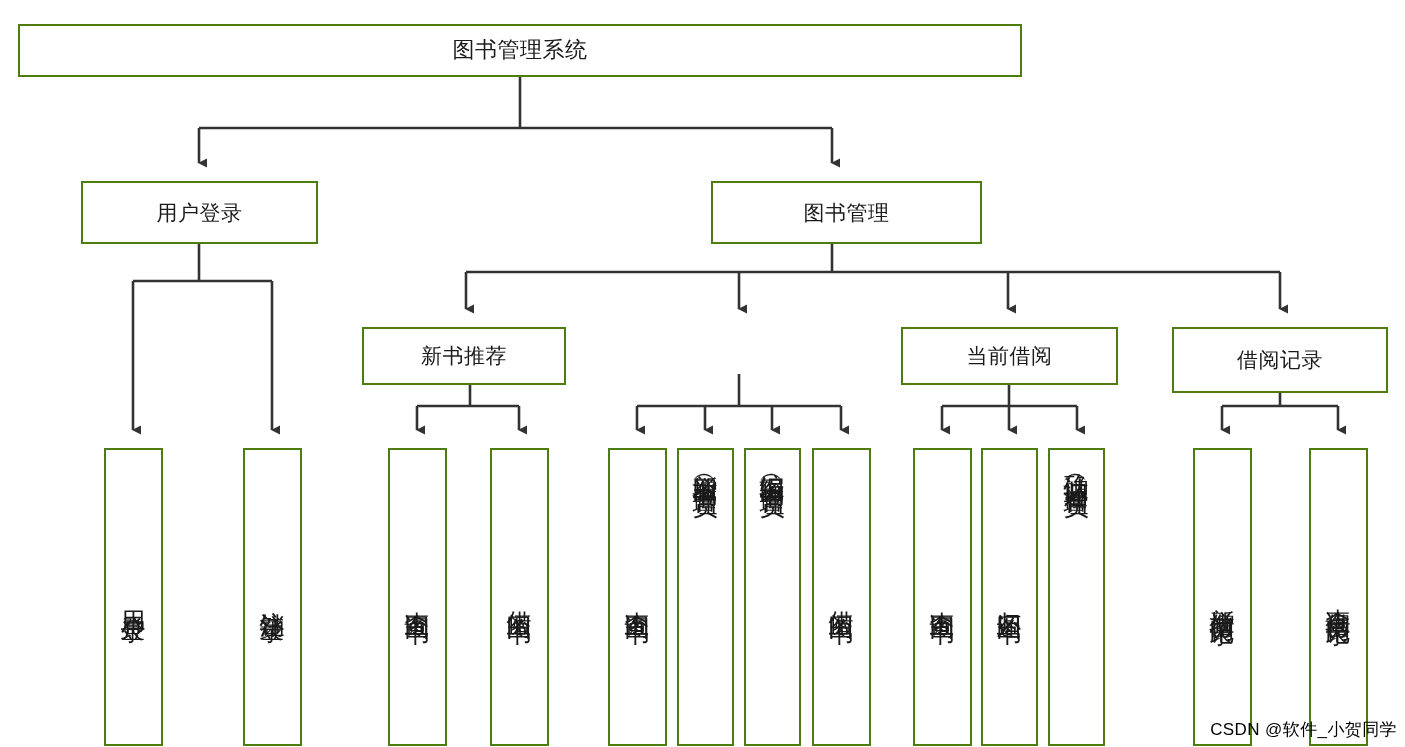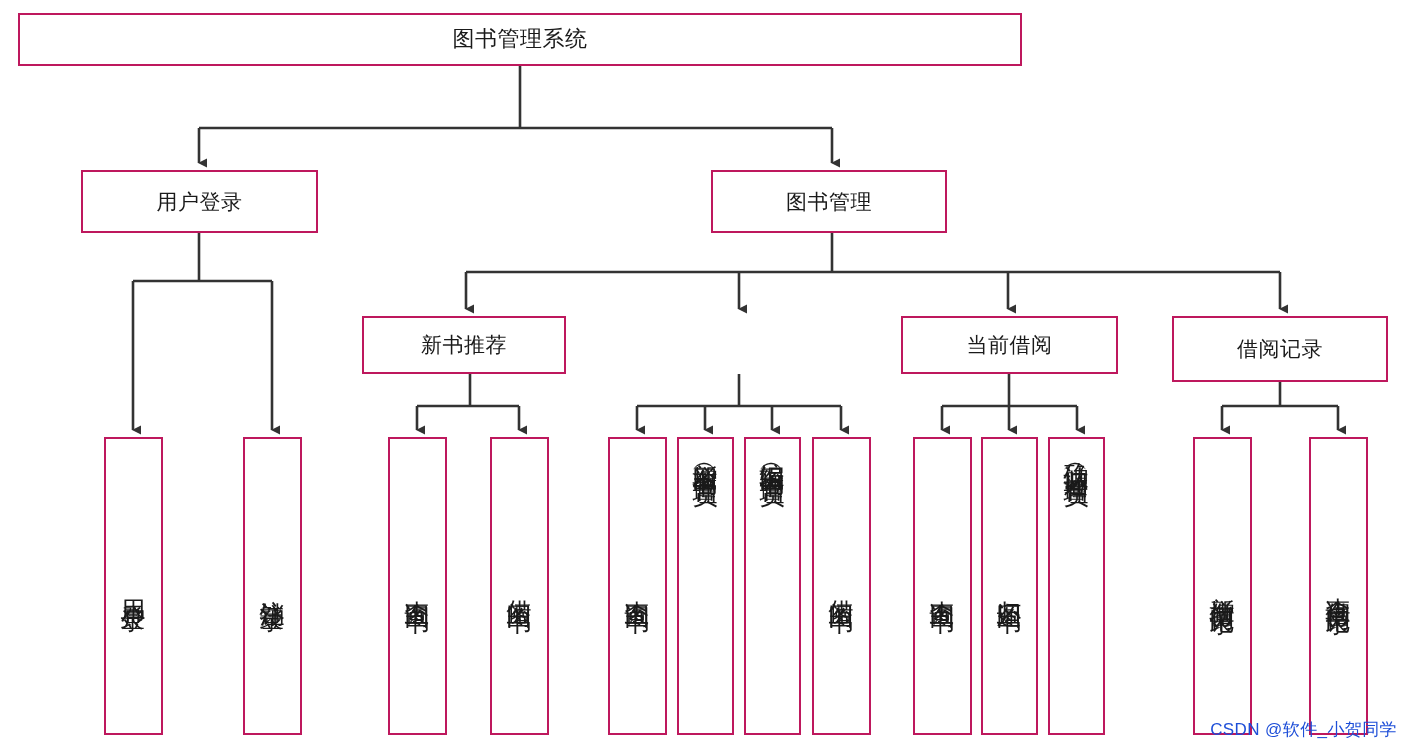--- a/index.html
+++ b/index.html
@@ -19,25 +19,26 @@
     position: absolute;
     left: 0;
     top: 0;
     width: 1405px;
     height: 747px;
   }
   .node {
     position: absolute;
     box-sizing: border-box;
     background: #ffffff;
-    border: 2px solid #be185d;
+    border: 2px solid #4d7c0f;
     display: flex;
     align-items: center;
     justify-content: center;
     z-index: 5;
+    margin-top: 11px;
   }
   .node-label {
     color: #1a1a1a;
     line-height: 1.12;
     text-align: center;
     white-space: nowrap;
     user-select: none;
   }
   .node.horiz .node-label {
     font-size: 21px;
@@ -61,21 +62,21 @@
   }
   .node.vert.centered {
     align-items: center;
     padding-top: 0;
   }
   .watermark {
     position: absolute;
     right: 8px;
     bottom: 6px;
     font-size: 17px;
-    color: #1d4ed8;
+    color: #000000;
     letter-spacing: 0.4px;
     z-index: 9;
     white-space: nowrap;
     user-select: none;
   }
 </style>
 </head>
 <body>
 
 <div id="canvas">
@@ -130,21 +131,21 @@
     </g>
   </svg>
 
   <div class="node root horiz" style="left:18px; top:13px; width:1004px; height:53px;">
     <span class="node-label">图书管理系统</span>
   </div>
 
   <div class="node horiz" style="left:81px; top:170px; width:237px; height:63px;">
     <span class="node-label">用户登录</span>
   </div>
-  <div class="node horiz" style="left:711px; top:170px; width:236px; height:63px;">
+  <div class="node horiz" style="left:711px; top:170px; width:271px; height:63px;">
     <span class="node-label">图书管理</span>
   </div>
 
   <div class="node horiz" style="left:362px; top:316px; width:204px; height:58px;">
     <span class="node-label">新书推荐</span>
   </div>
   <div class="node horiz" style="left:901px; top:316px; width:217px; height:58px;">
     <span class="node-label">当前借阅</span>
   </div>
   <div class="node horiz" style="left:1172px; top:316px; width:216px; height:66px;">

